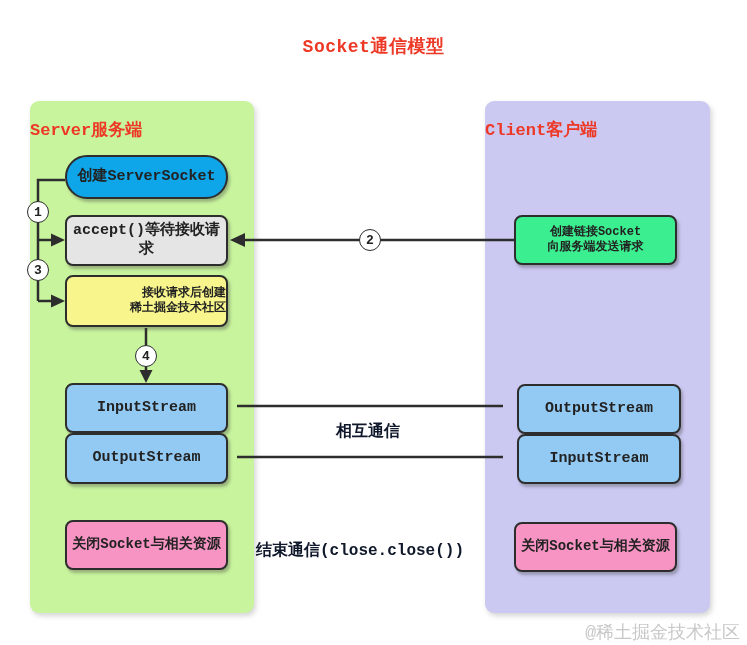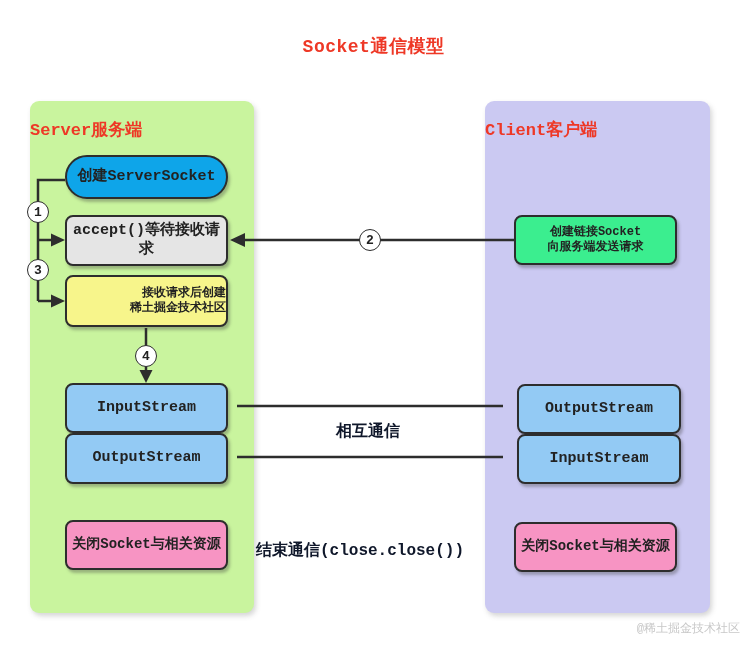--- a/index.html
+++ b/index.html
@@ -48,21 +48,21 @@
   .step1{left:27px;top:201px;}
   .step2{left:359px;top:229px;}
   .step3{left:27px;top:259px;}
   .step4{left:135px;top:345px;}
   .annotation{
     position:absolute;font-size:16px;font-weight:bold;color:#0f172a;text-align:center;
   }
   .anno-mutual{left:268px;top:421px;width:200px;}
   .anno-end{left:238px;top:540px;width:244px;}
   .watermark{
-    position:absolute;right:7px;top:620px;font-size:12px;color:#c8c8c8;
+    position:absolute;right:7px;top:620px;font-size:18px;color:#c8c8c8;
   }
 </style>
 </head>
 <body>
 
 <div class="canvas">
 
   <div class="title">Socket通信模型</div>
 
   <div class="panel server"></div>

